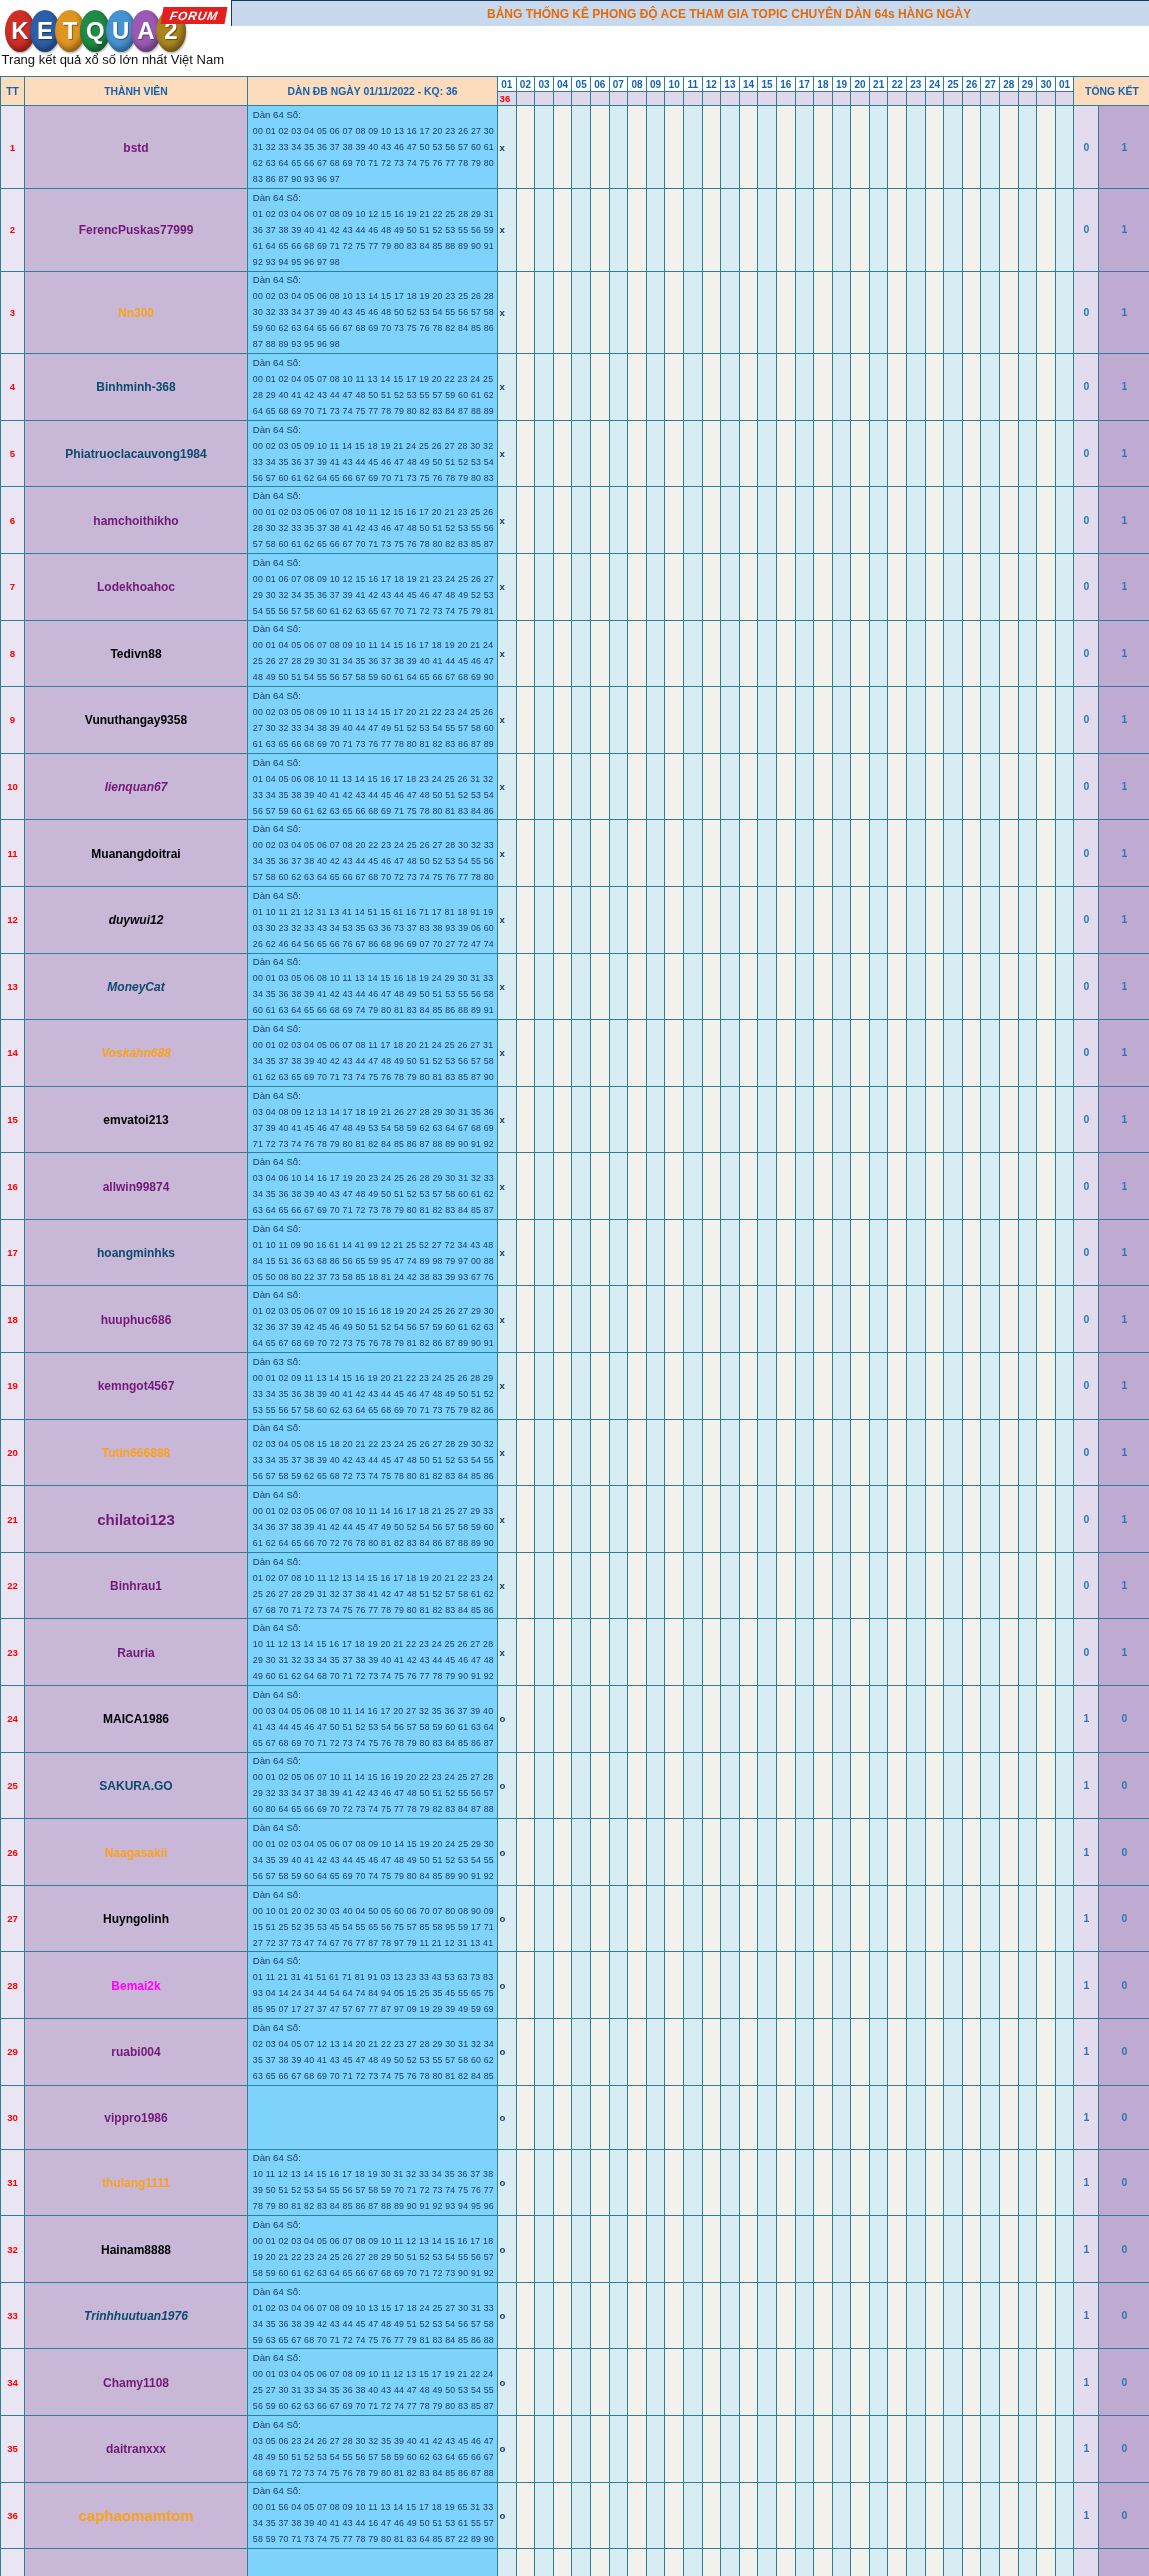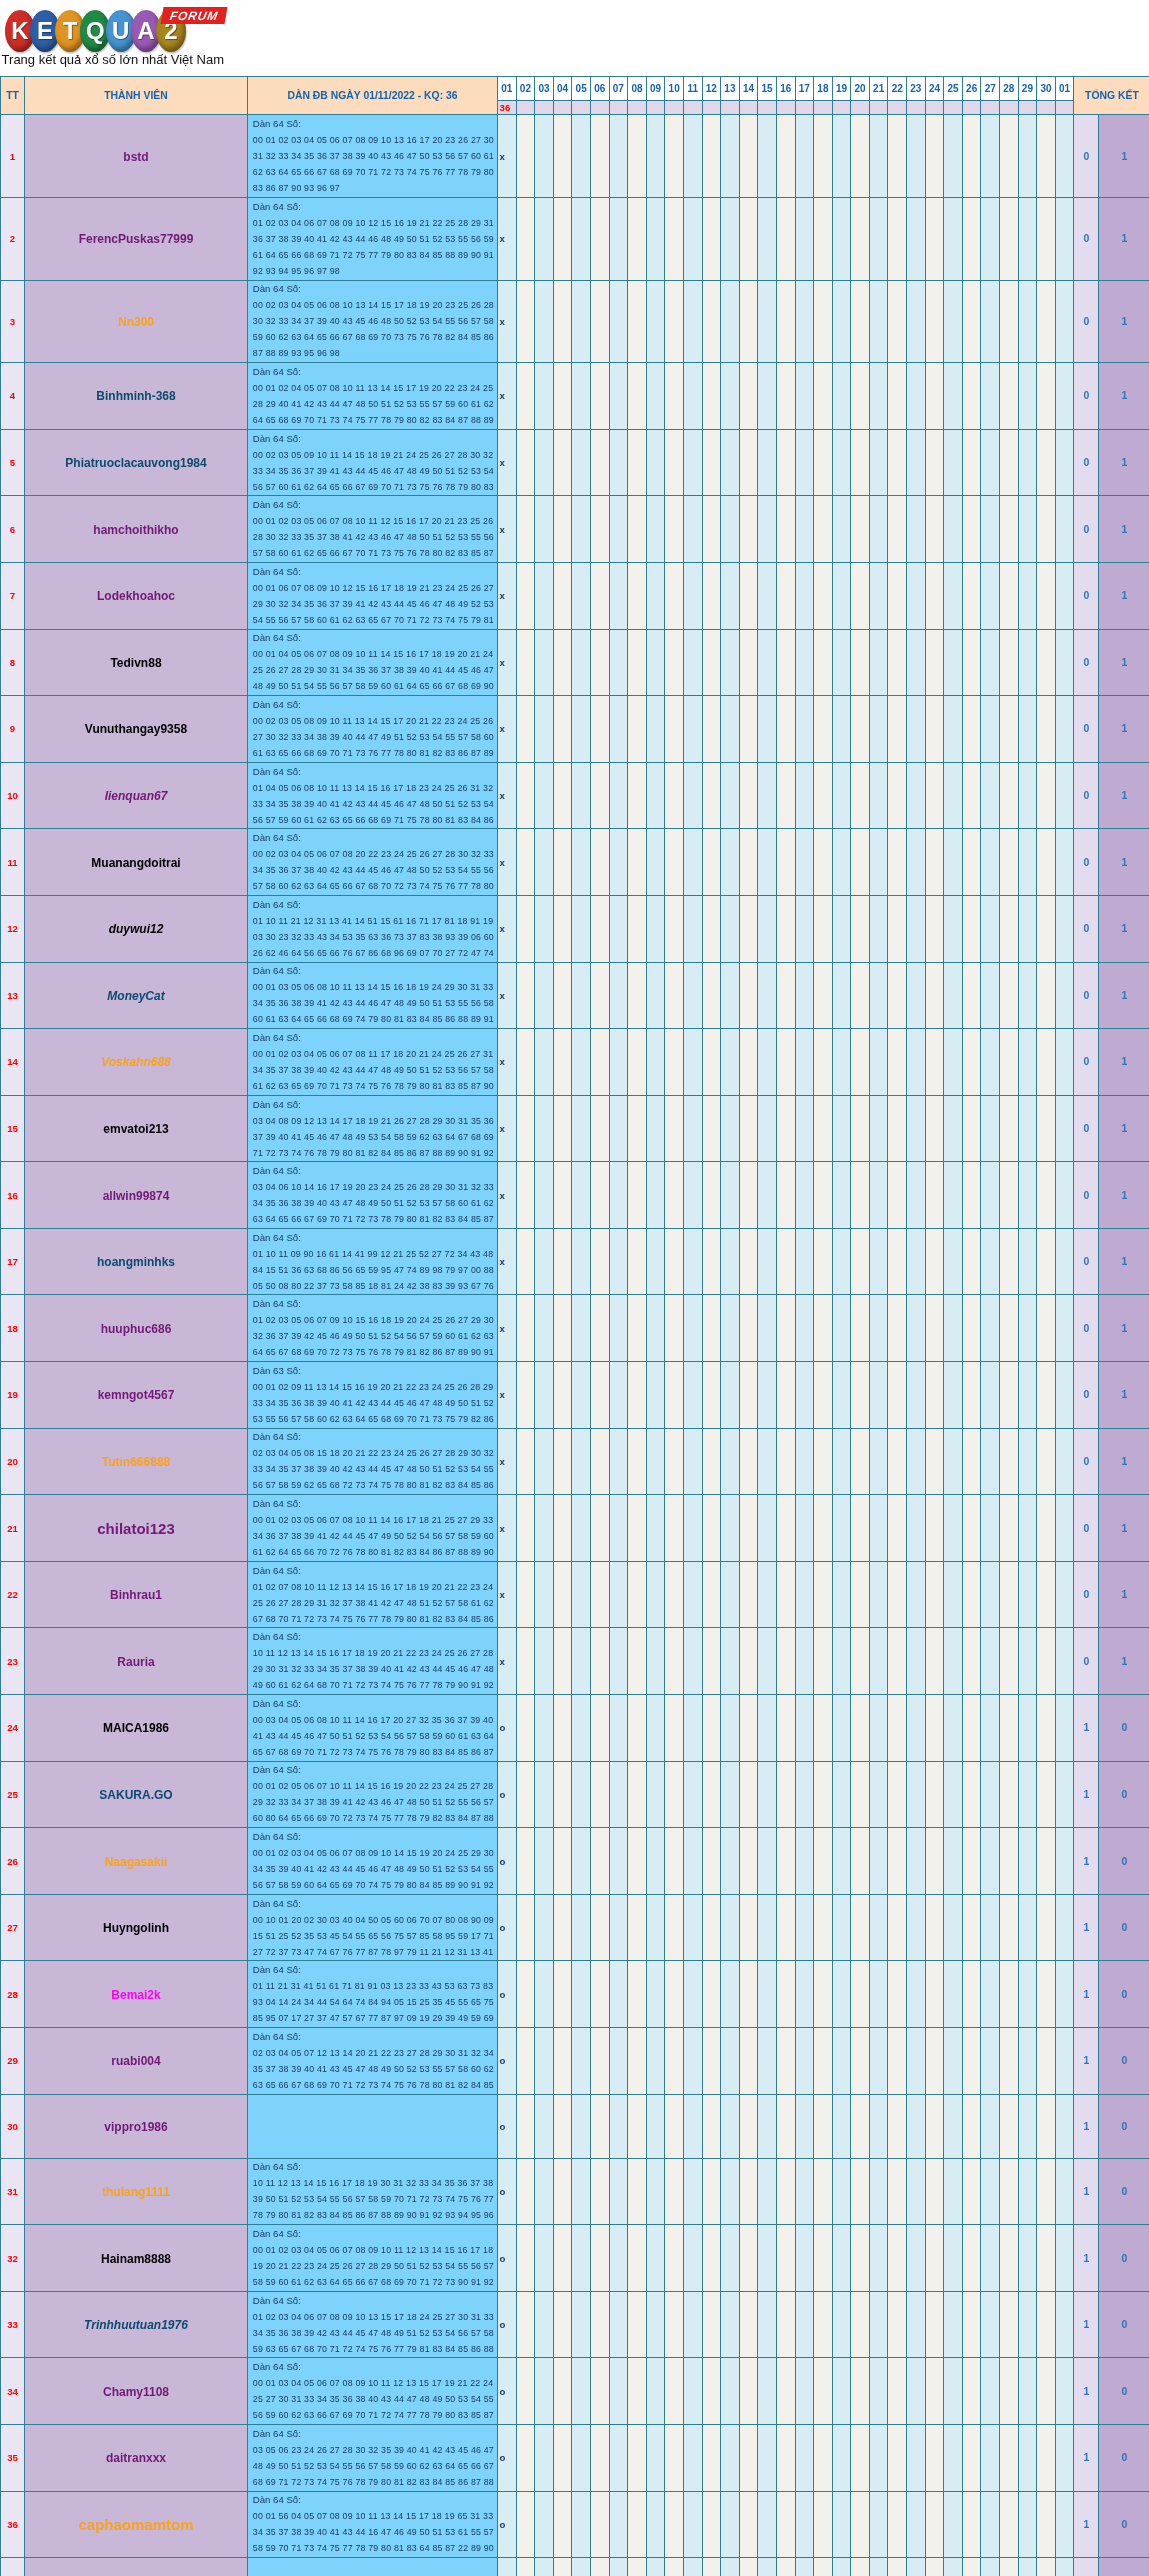--- a/index.html
+++ b/index.html
@@ -15,21 +15,21 @@
   .head-right{flex:1;display:flex;flex-direction:column;}
   .banner{height:26px;background:#c9d9ed;border:1.6px solid #17375e;border-bottom:none;box-sizing:border-box;display:flex;align-items:center;}
   .banner span{color:#e26b0a;font-weight:bold;font-size:12px;padding-left:255px;white-space:nowrap;}
   .month-row{height:50px;background:#e2deee;border:1.6px solid #17375e;box-sizing:border-box;display:flex;align-items:center;justify-content:center;}
   .month-row span{color:#17365d;font-weight:bold;font-size:24px;letter-spacing:0.8px;}
   
   table{border-collapse:collapse;table-layout:fixed;width:1150px;background:#fff;}
   th,td{border:1.6px solid #2e7e95;padding:0;overflow:hidden;box-sizing:border-box;}
   th{font-weight:bold;}
   .th-peach{background:#fcdcbd;color:#1563ae;font-size:10.4px;}
-  .th-day{background:#fff;color:#1563ae;font-size:10px;height:24px;}
+  .th-day{background:#fff;color:#1563ae;font-size:10px;height:15px;}
   .kq-cell{background:#ded8ea;height:14.4px;font-size:9.6px;font-weight:bold;color:#ff0000;text-align:left;padding-left:1.6px;}
   td.tt{background:#e9e5f2;color:#ff0000;font-weight:bold;font-size:9.6px;text-align:center;}
   td.member{background:#c9b7d8;text-align:center;}
   .mname{font-weight:bold;font-size:12px;cursor:pointer;}
   .mname.brown{color:#701a75;} .mname.orange{color:#f9a21b;} .mname.cyan{color:#0c4a6e;}
   .mname.black{color:#000000;}  .mname.magenta{color:#ff00ff;}
   .mname.italic{font-style:italic;}
   .mname.small{font-size:15px;text-align:right;}
   td.nums{background:#7dd3fc;vertical-align:top;padding:0.8px 3.2px 0.8px 4.8px;}
   .dan-label,.dan-line{color:#17365d;font-size:9.6px;line-height:16px;white-space:nowrap;}
@@ -55,20 +55,23 @@
           <span class="logo-letter" style="background: rgb(224, 148, 33);">T</span>
           <span class="logo-letter" style="background: rgb(32, 139, 69);">Q</span>
           <span class="logo-letter" style="background: rgb(69, 147, 208);">U</span>
           <span class="logo-letter" style="background: rgb(155, 89, 182);">A</span>
           <span class="logo-letter" style="background: rgb(168, 133, 31);">2</span>
         </div>
       <div class="forum-badge">FORUM</div>
       <div class="tagline">Trang kết quả xổ số lớn nhất Việt Nam</div>
     </div>
     <div class="head-right">
+      <div class="banner">
+        <span>BẢNG THỐNG KÊ PHONG ĐỘ ACE THAM GIA TOPIC CHUYÊN DÀN 64s HÀNG NGÀY</span>
+      </div>
     </div>
   </div>
 
   <table>
     <colgroup id="cols">
         <col style="width: 24px;">
         <col style="width: 223px;">
         <col style="width: 250px;">
         <col style="width: 18.6px;">
         <col style="width: 18.6px;">

